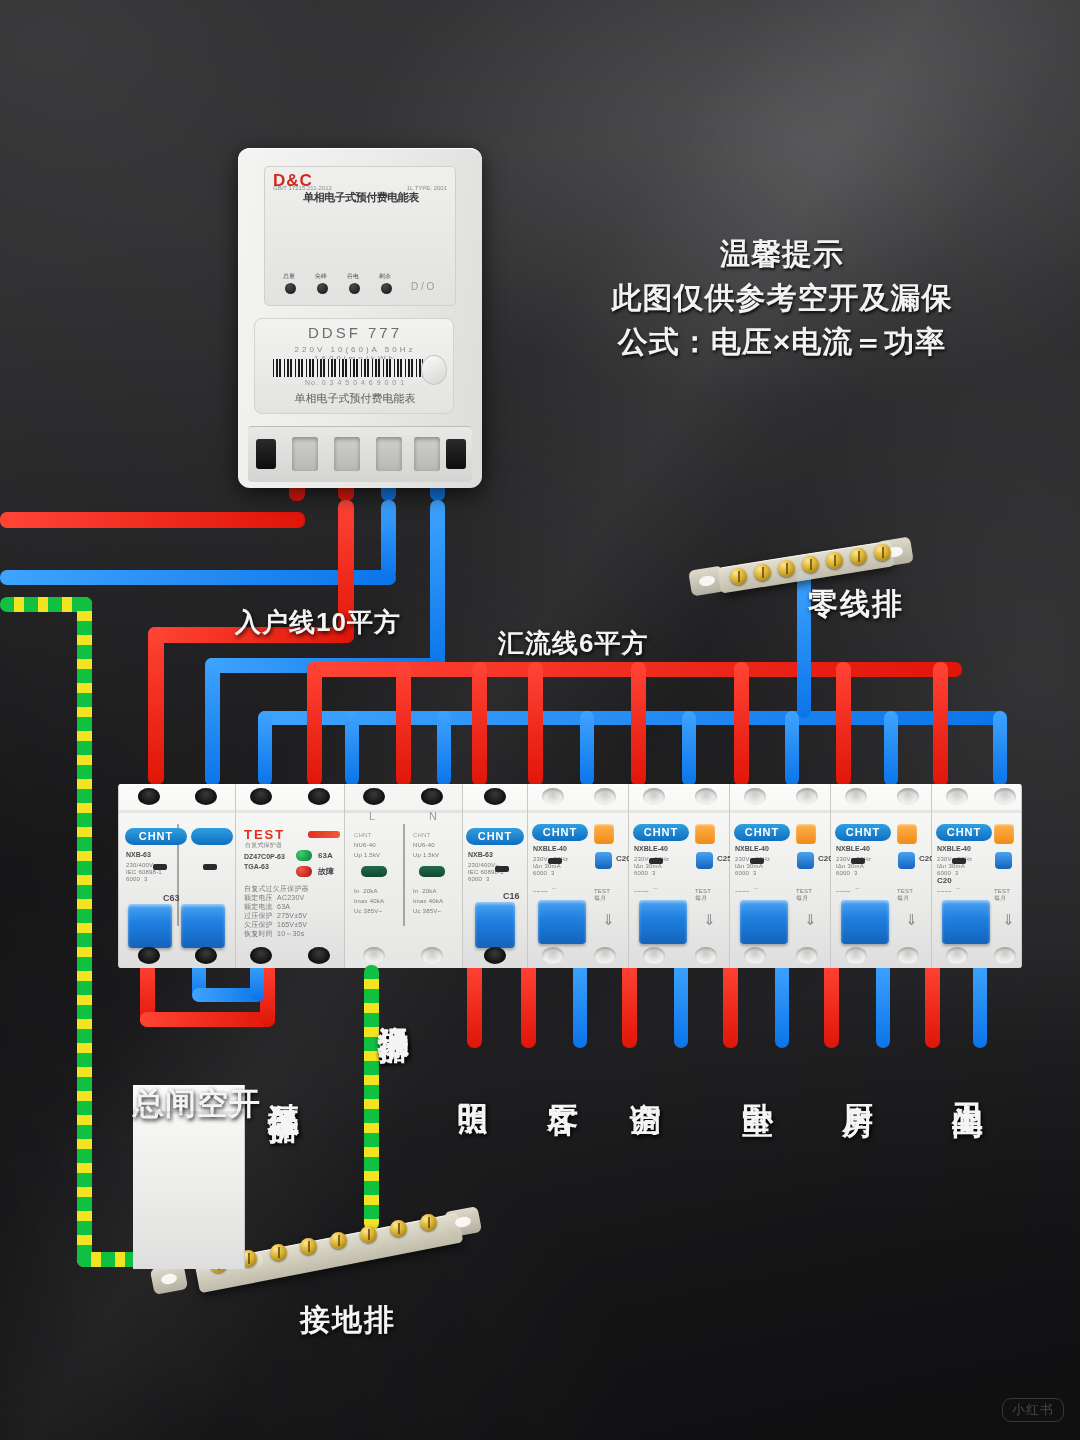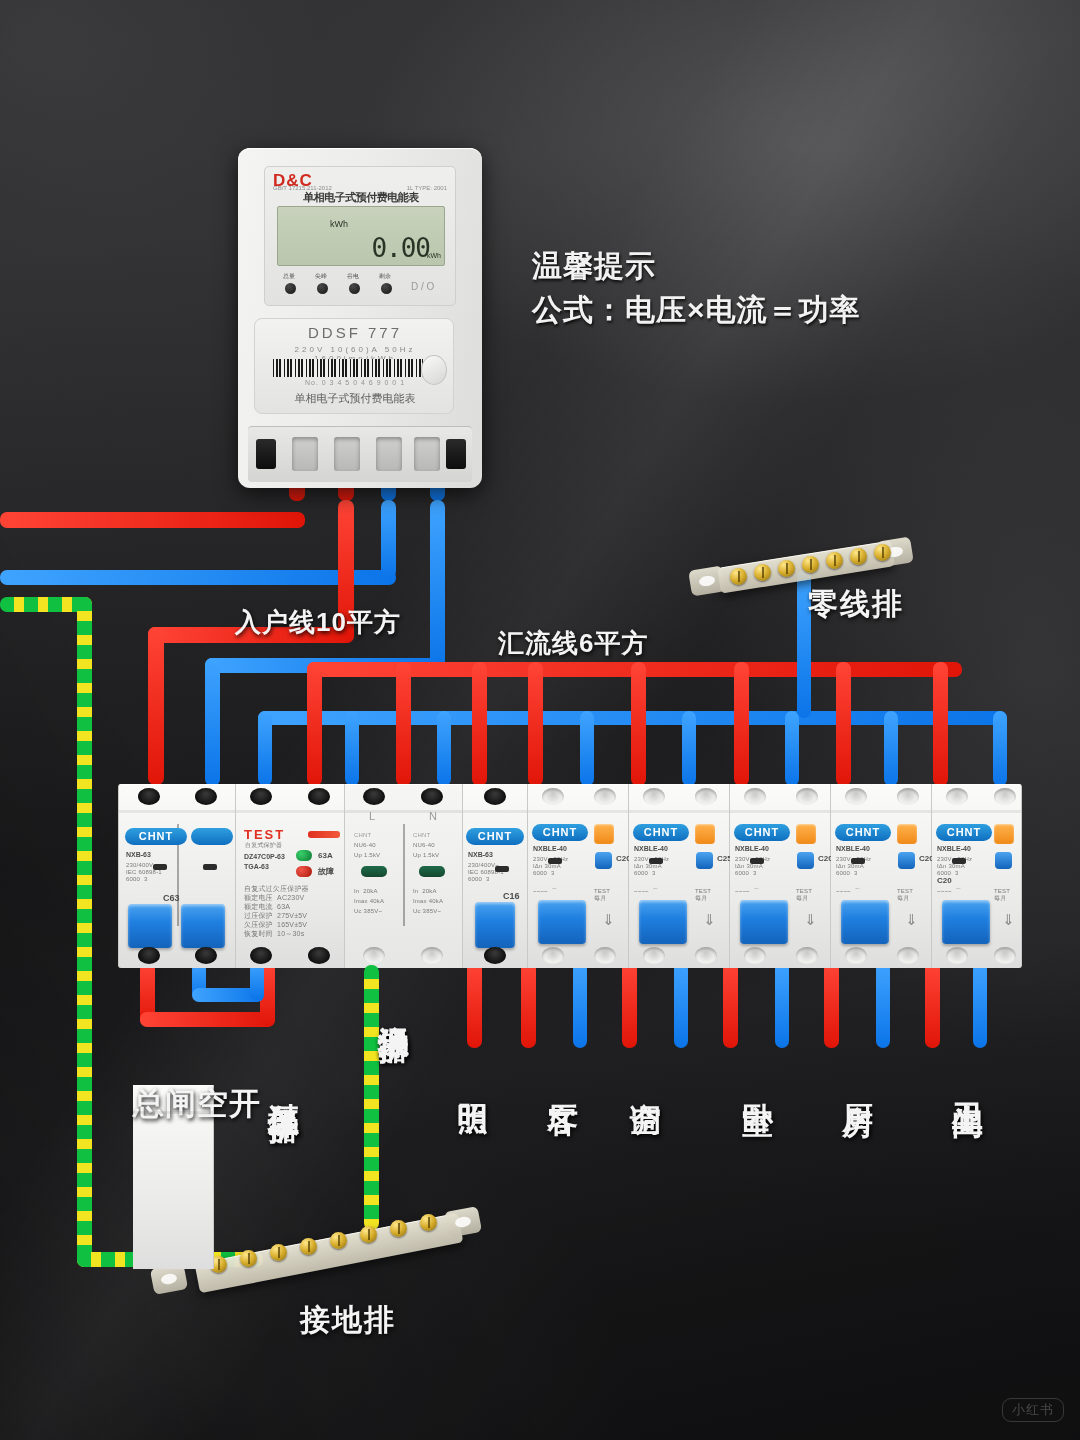--- a/index.html
+++ b/index.html
@@ -38,21 +38,21 @@
     color: #f2c437;
     text-shadow:
       0 0 2px #00000090,
       3px 3px 0 #5c4200,
       -1px -1px 0 #ffe88a;
     line-height: 1.15;
     z-index: 40;
   }
 
   
-  #tipbox { left: 532px; top: 244px; width: 500px; z-index: 40; }
+  #tipbox { left: 532px; top: 232px; width: 500px; z-index: 40; text-align: center; }
   #tipbox div {
     color: #f2f2f2; font-size: 30px; font-weight: bold;
     line-height: 44px; letter-spacing: 1px;
     text-shadow: 1px 2px 3px rgba(0,0,0,0.85);
   }
 
   
   #meter {
     left: 238px; top: 148px; width: 244px; height: 340px;
     background: linear-gradient(100deg, #f4f4f2 0%, #ececeb 45%, #dcdcda 100%);
@@ -290,34 +290,30 @@
   }
 </style>
 </head>
 <body>
 
 <div id="stage">
 
 
   <div id="tipbox" class="abs">
     <div>温馨提示</div>
+    <div>此图仅供参考空开及漏保</div>
     <div>公式：电压×电流＝功率</div>
   </div>
 
   <div id="meter" class="abs">
     <div class="meter-face">
       <div class="meter-brand">D&amp;C</div>
       <div class="meter-micro" style="left:8px; top:18px;">GB/T 17215.211-2012</div>
       <div class="meter-micro" style="right:8px; top:18px;">1L TYPE: 2001</div>
       <div class="meter-cn">单相电子式预付费电能表</div>
-      <div class="lcd">
-        <div class="lcd-mark">kWh</div>
-        <div class="lcd-val">0.00</div>
-        <div class="lcd-unit">kWh</div>
-      </div>
       <div class="btnrow">
         <div class="mbtn-lab" style="left:6px;">总量</div>
         <div class="mbtn-lab" style="left:38px;">尖峰</div>
         <div class="mbtn-lab" style="left:70px;">谷电</div>
         <div class="mbtn-lab" style="left:102px;">剩余</div>
         <div class="mbtn" style="left:8px;"></div>
         <div class="mbtn" style="left:40px;"></div>
         <div class="mbtn" style="left:72px;"></div>
         <div class="mbtn" style="left:104px;"></div>
         <div class="mbtn-lab" style="left:134px; top:6px; font-size:10px; color:#9a9a9a;">D / O</div>
@@ -627,21 +623,21 @@
 
   <div class="w wr abs" style="left:824px; top:962px; width:15px; height:86px;"></div>
   <div class="w wb abs" style="left:876px; top:962px; width:14px; height:86px;"></div>
 
   <div class="w wr abs" style="left:925px; top:962px; width:15px; height:86px;"></div>
   <div class="w wb abs" style="left:973px; top:962px; width:14px; height:86px;"></div>
 
   <div class="lab wire abs" style="left:235px; top:605px;">入户线10平方</div>
   <div class="lab wire abs" style="left:498px; top:626px;">汇流线6平方</div>
 
-  <div class="lab dev abs" style="left:133px; top:1085px; width:81px;font-family:Liberation Serif, serif;">
+  <div class="lab dev abs" style="left:133px; top:1085px; width:112px;font-family:Liberation Serif, serif;">
     <span>总闸空开</span>
   </div>
   <div class="lab vert abs" style="left:266px; top:1078px;">过欠压保护器</div>
   <div class="lab vert abs" style="left:376px; top:1000px;">浪涌保护器</div>
   <div class="lab vert abs" style="left:455px; top:1078px;">照明</div>
   <div class="lab vert abs" style="left:545px; top:1078px;">客厅</div>
   <div class="lab vert abs" style="left:628px; top:1078px;">空调</div>
   <div class="lab vert abs" style="left:740px; top:1078px;">卧室</div>
   <div class="lab vert abs" style="left:840px; top:1078px;">厨房</div>
   <div class="lab vert abs" style="left:950px; top:1078px;">卫生间</div>

